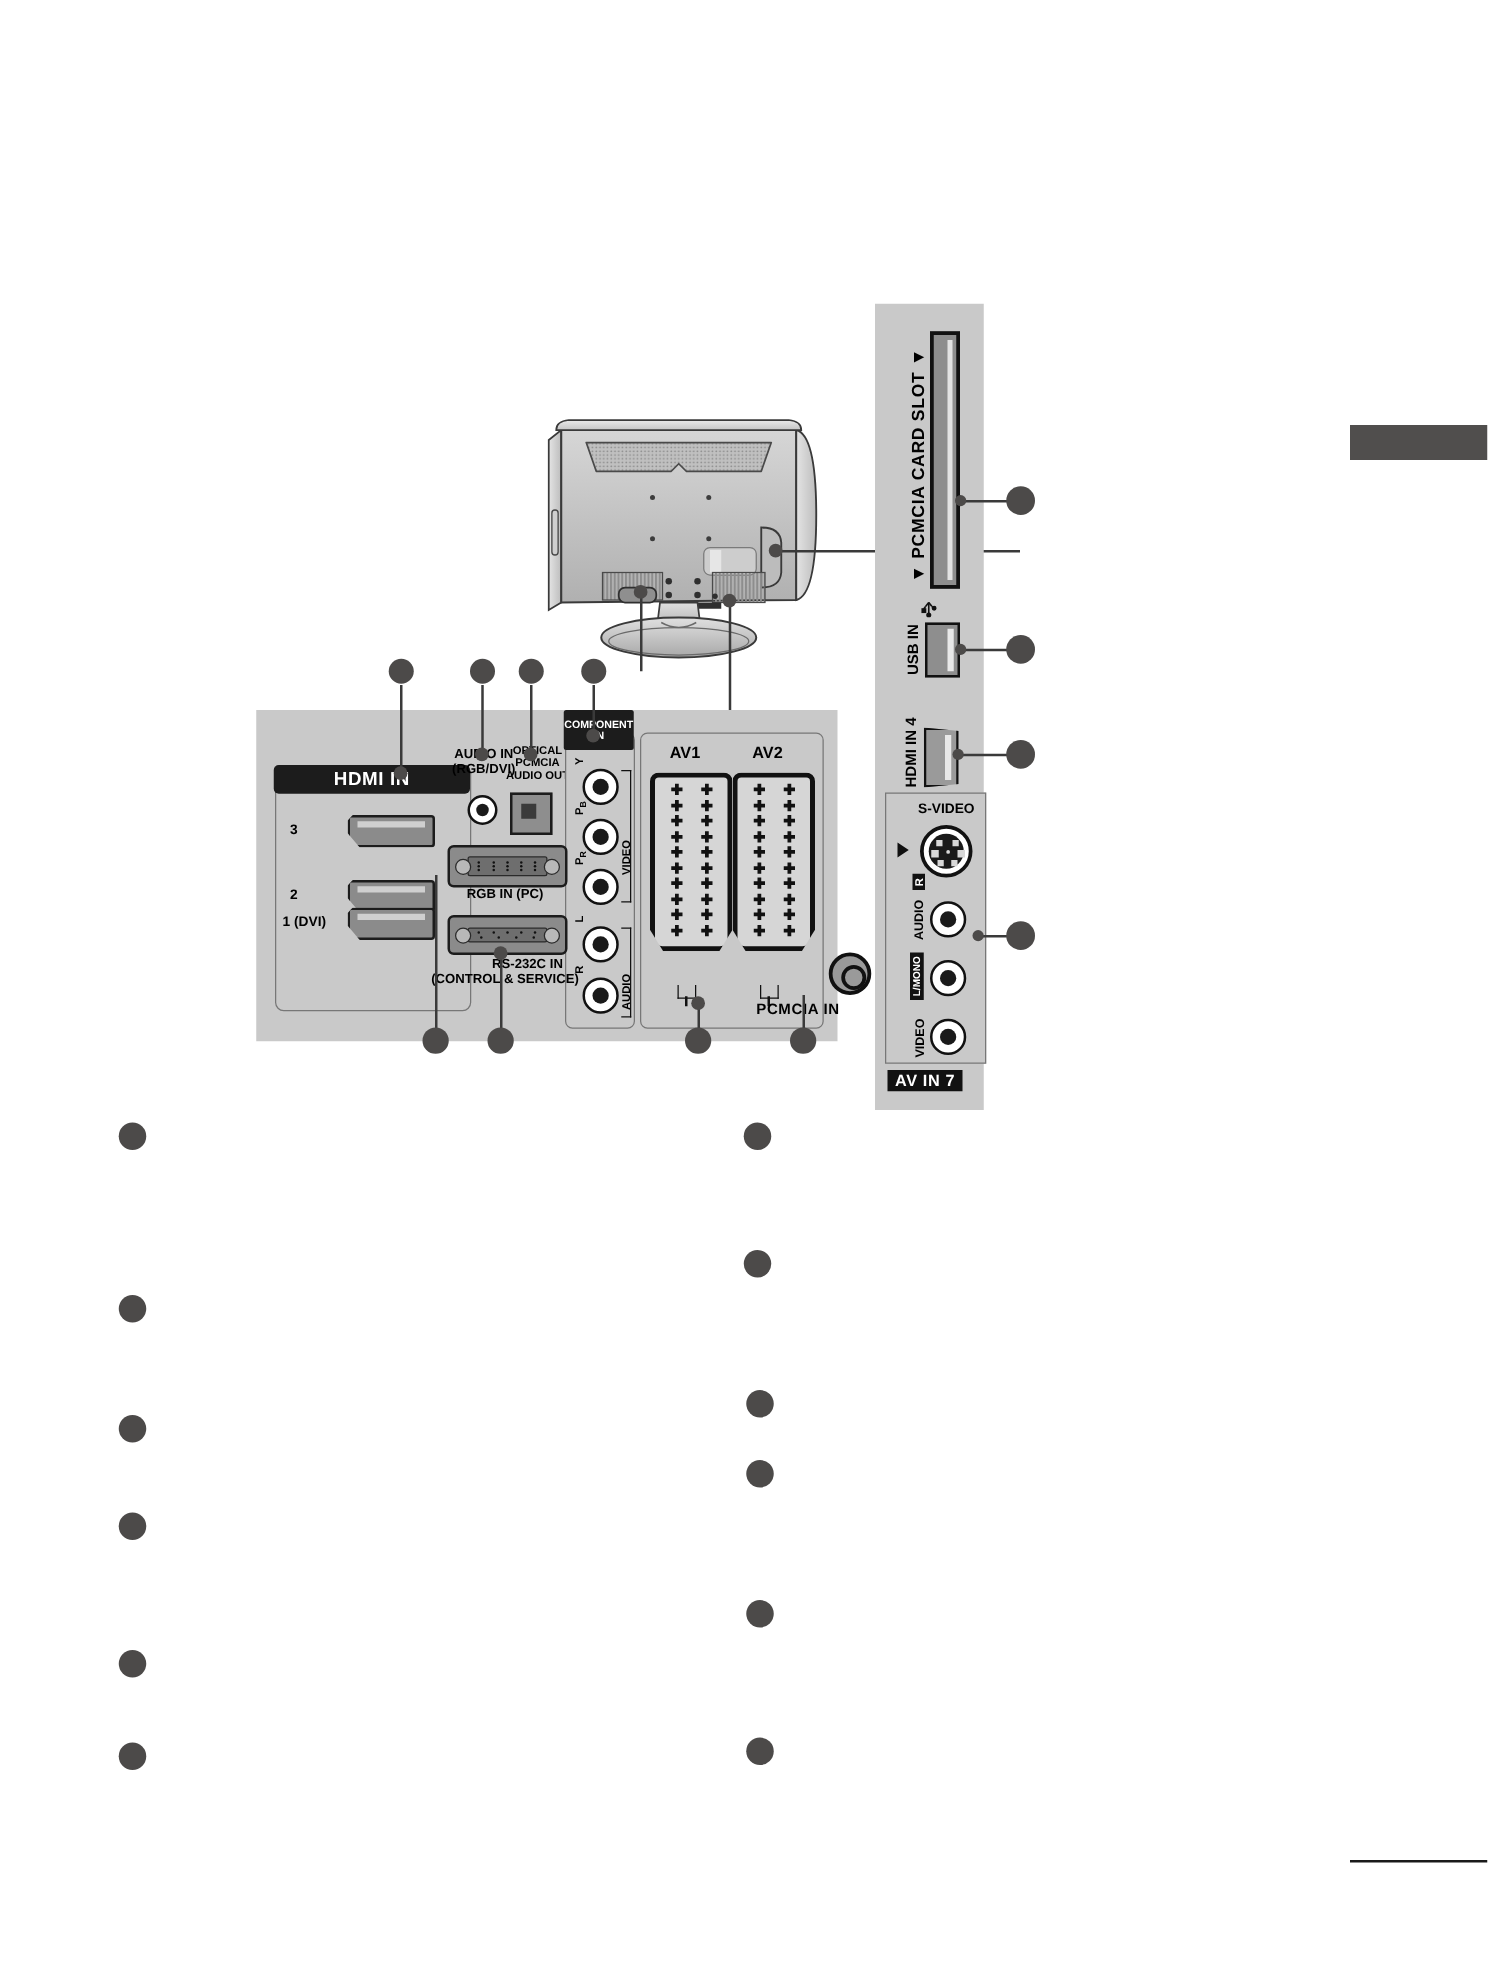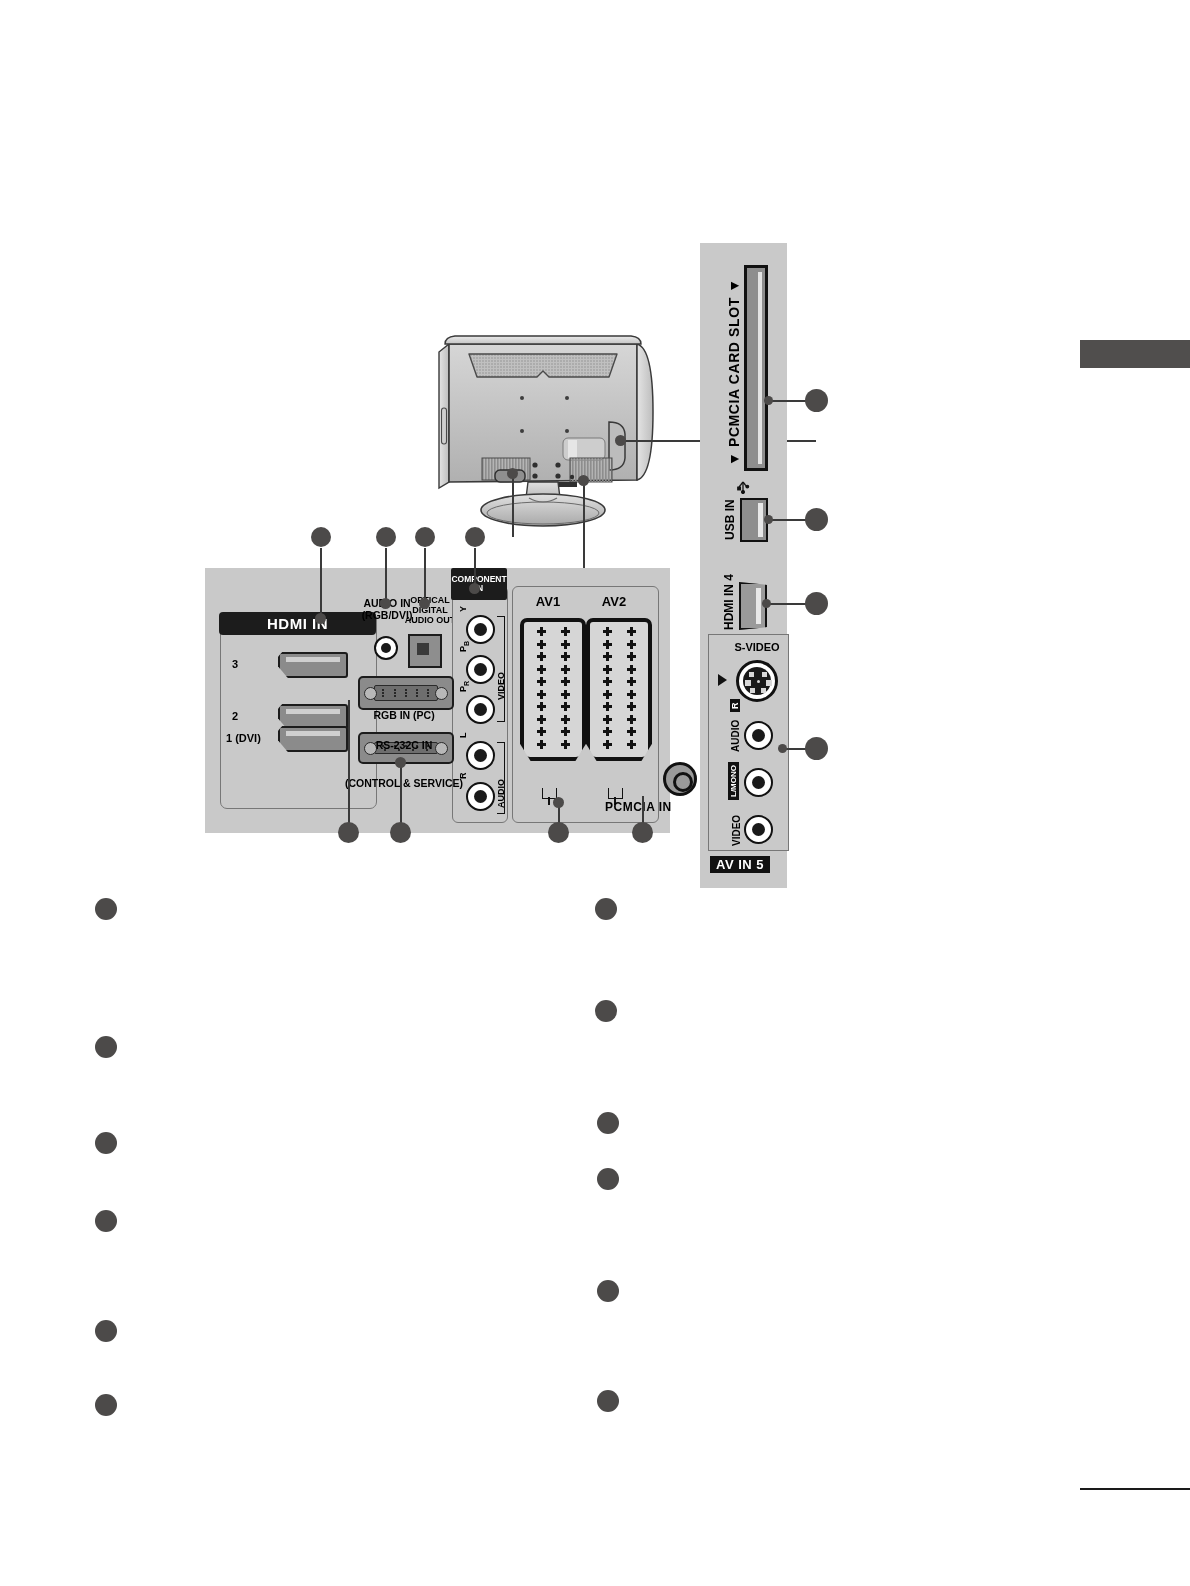--- a/index.html
+++ b/index.html
@@ -242,21 +242,21 @@
     <b style="left:14px;top:13px;width:3px;height:3px;border-radius:50%;"></b>
   </div>
 </div>
 <div class="rca" style="left:744px;top:721px;"></div>
 <div class="vlabel" style="left:730px;top:752px;font-size:10px;">AUDIO</div>
 <div class="vlabel" style="left:730px;top:712px;font-size:9px;background:#111;color:#fff;padding:0 3px;">R</div>
 <div class="rca" style="left:744px;top:768px;"></div>
 <div class="mono-badge" style="left:728px;top:800px;">L/MONO</div>
 <div class="rca" style="left:744px;top:815px;"></div>
 <div class="vlabel" style="left:731px;top:846px;font-size:10px;">VIDEO</div>
-<div id="avin3-badge">AV IN 5</div>
+<div id="avin3-badge">AV IN 7</div>
 
 <div class="lead h" style="left:768px;top:400px;width:44px;"></div>
 <div class="dot" style="left:764px;top:396px;width:9px;height:9px;"></div>
 <div class="dot" style="left:805px;top:389px;width:23px;height:23px;"></div>
 
 <div class="lead h" style="left:768px;top:519px;width:44px;"></div>
 <div class="dot" style="left:764px;top:515px;width:9px;height:9px;"></div>
 <div class="dot" style="left:805px;top:508px;width:23px;height:23px;"></div>
 
 <div class="lead h" style="left:766px;top:603px;width:46px;"></div>
@@ -289,21 +289,21 @@
   <span class="hdmi-port">
       <i></i>
     </span>
 </div>
 
 <div class="lbl" style="left:357px;top:598px;width:60px;">AUDIO IN</div>
 <div class="lbl" style="left:357px;top:610px;width:60px;">(RGB/DVI)</div>
 <div class="rca sm" id="audio-in-jack"></div>
 
 <div class="lbl" style="left:404px;top:596px;width:52px;font-size:9px;">OPTICAL</div>
-<div class="lbl" style="left:404px;top:606px;width:52px;font-size:9px;">DIGITAL</div>
+<div class="lbl" style="left:404px;top:606px;width:52px;font-size:9px;">PCMCIA</div>
 <div class="lbl" style="left:400px;top:616px;width:60px;font-size:9px;">AUDIO OUT</div>
 <div id="optical-jack">
     <i></i>
   </div>
 
 <div id="comp-group"></div>
 <div id="comp-header">
   <span>COMPONENT</span>
   <span>IN</span>
 </div>
@@ -363,21 +363,21 @@
         <b></b>
       </span>
     <span class="pr">
         <b></b>
         <b></b>
         <b></b>
         <b></b>
       </span>
   </span>
 </div>
-<div class="lbl" style="left:348px;top:740px;width:112px;">RS-232C IN</div>
+<div class="lbl" style="left:348px;top:766px;width:112px;padding-left:18px;">RS-232C IN</div>
 <div class="lbl" style="left:338px;top:778px;width:132px;">(CONTROL &amp; SERVICE)</div>
 
 <div id="scart-group"></div>
 <div class="scart-title" style="left:518px;top:594px;width:60px;text-align:center;">AV1</div>
 <div class="scart" style="left:520px;top:618px;">
   <span class="scart-pins">
     <span class="pin"></span>
       <span class="pin"></span>
       <span class="pin"></span>
       <span class="pin"></span>

